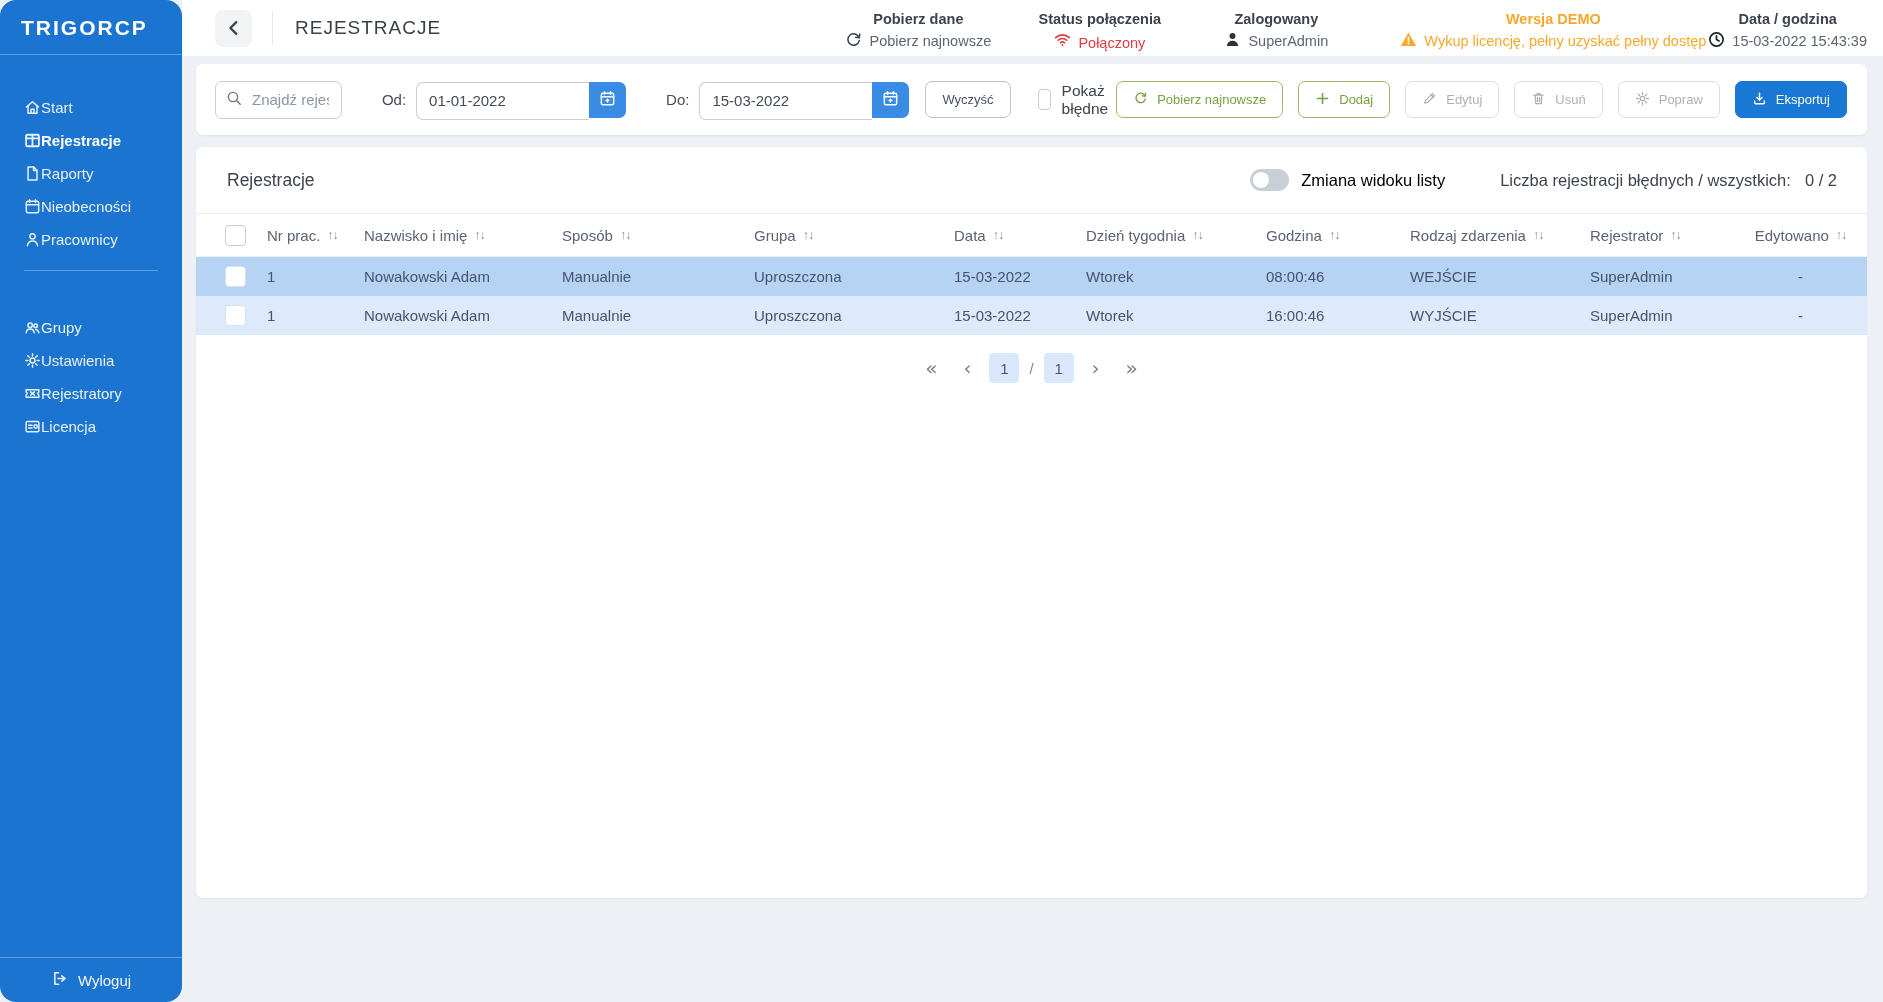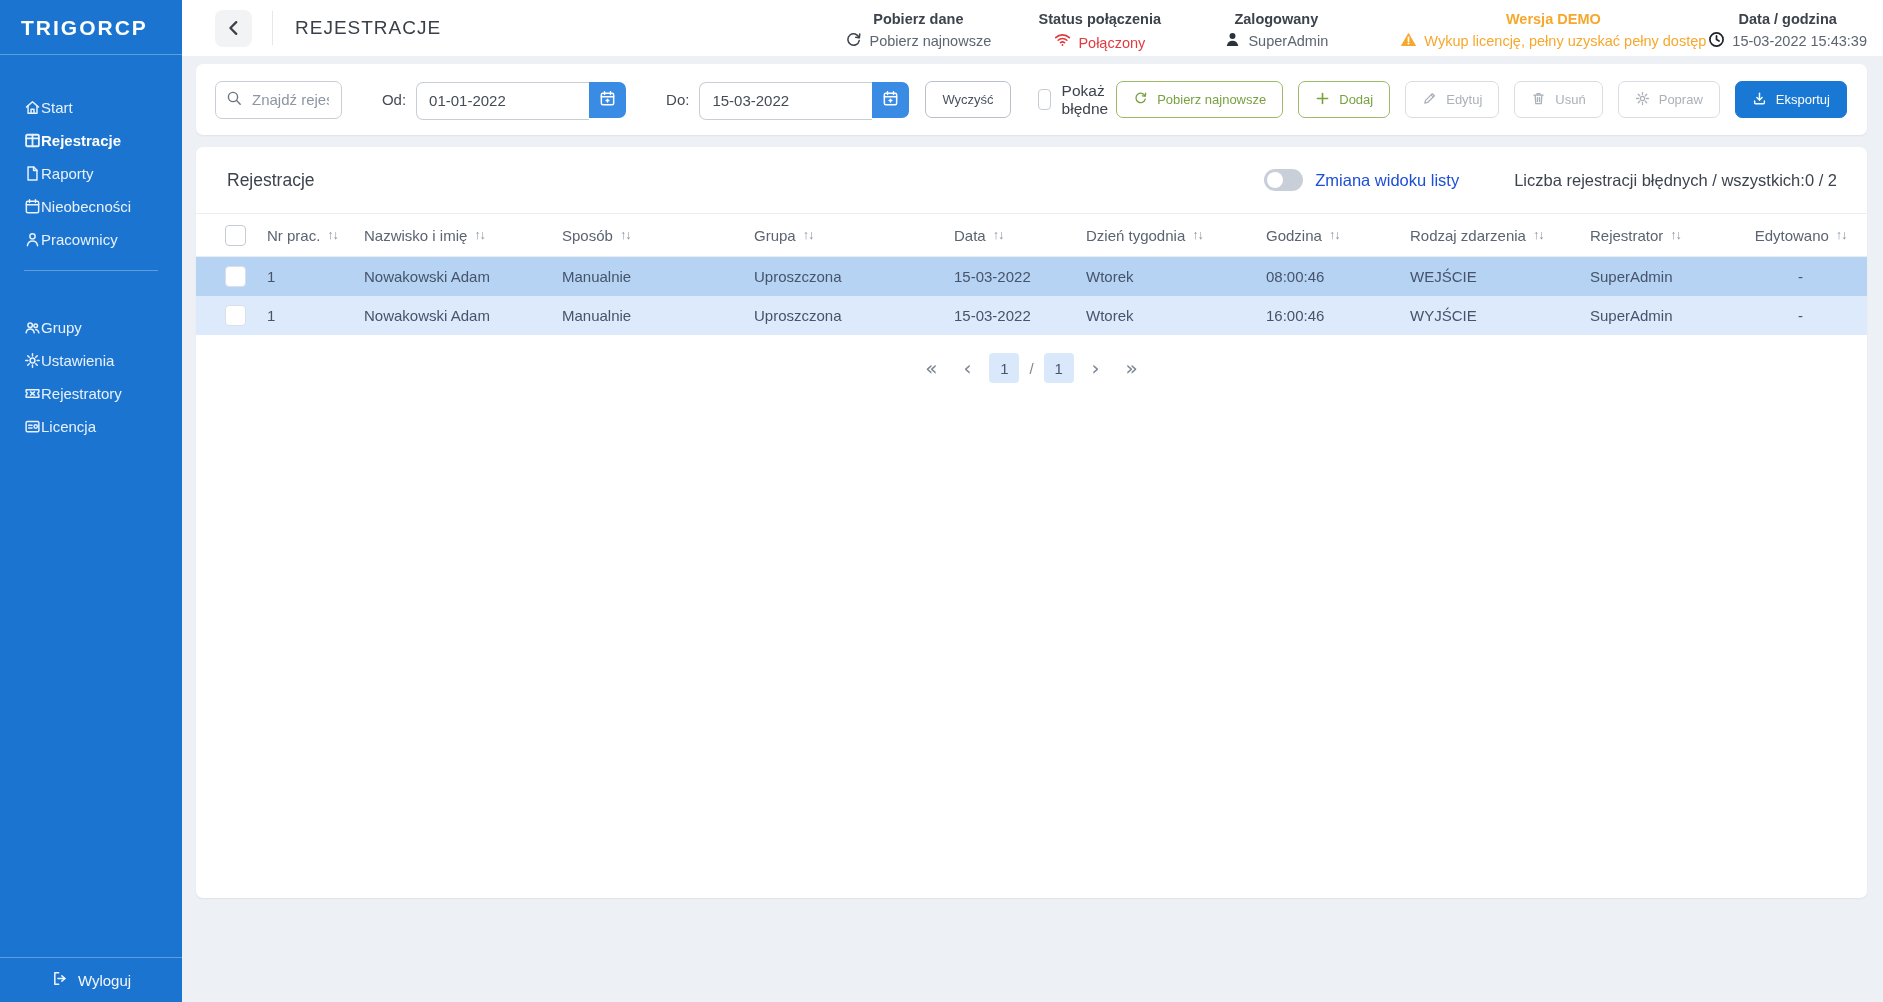--- a/index.html
+++ b/index.html
@@ -1,20 +1,20 @@
 <!DOCTYPE html>
 <html><head>
 <meta charset="utf-8">
 <style>
   html,body{margin:0;padding:0;width:1883px;height:1002px;overflow:hidden;
     font-family:"Liberation Sans",sans-serif;background:#edf0f4;color:#3e4552;}
   .app{display:flex;width:1883px;height:1002px;}
 
   
-  .sidebar{width:182px;min-width:182px;background:#1b74d0;color:#eef5fd;display:flex;flex-direction:column;}
+  .sidebar{width:182px;min-width:182px;background:#1b74d0;color:#eef5fd;display:flex;flex-direction:column;border-radius:16px;}
   .logo{font-size:21px;font-weight:800;letter-spacing:2px;color:#fff;padding:16px 0 14px 21px;}
   .logo-divider{height:1px;background:rgba(255,255,255,.3);margin:0 0 0 0;}
   .nav{padding-top:36px;display:flex;flex-direction:column;}
   .nav-item{display:flex;align-items:center;padding:0 0 0 24px;height:33px;
     font-size:15px;color:#e9f1fb;cursor:pointer;}
   .nav-item.active .nav-label{font-weight:700;color:#fff;}
   .nav-ic{width:17px;height:17px;display:inline-flex;}
   .nav-ic svg{width:17px;height:17px;}
   .nav-divider{height:1px;background:rgba(255,255,255,.3);margin:14px 24px 40px 24px;}
   .sidebar-bottom{margin-top:auto;}
@@ -77,22 +77,22 @@
   .btn-primary{background:#1878d3;border:1px solid #1878d3;color:#fff;font-weight:500;}
 
   
   .table-card{margin-top:12px;background:#fff;border-radius:7px;height:751px;display:flex;flex-direction:column;
     box-shadow:0 1px 2px rgba(20,40,70,.06);}
   .card-head{height:66px;display:flex;align-items:center;padding:0 30px 0 31px;flex:none;}
   .card-title{font-size:17.5px;color:#3d444e;}
   .toggle-wrap{display:flex;align-items:center;gap:12px;margin-left:auto;}
   .toggle{width:39px;height:22px;border-radius:11px;background:#c9cfd8;position:relative;cursor:pointer;}
   .toggle::after{content:'';position:absolute;left:3px;top:3px;width:16px;height:16px;border-radius:50%;background:#fff;}
-  .toggle-label{font-size:16.5px;color:#1d4ed8;}
-  .counter{display:flex;align-items:center;margin-left:55px;font-size:16.5px;color:#3d444e;}
+  .toggle-label{font-size:16.5px;color:#000000;}
+  .counter{display:flex;align-items:center;gap:14px;margin-left:55px;font-size:16.5px;color:#3d444e;}
   .counter .cnt-val{font-size:16.5px;}
 
   .tgrid{display:grid;grid-template-columns:59px 97px 198px 192px 200px 132px 180px 144px 180px 156px minmax(0,1fr);}
   .thead{height:42px;border-top:1px solid #eaedf1;border-bottom:1px solid #eaedf1;align-items:center;flex:none;}
   .th{display:flex;align-items:center;gap:7px;font-size:15px;color:#5b6472;padding-left:12px;cursor:pointer;white-space:nowrap;}
   .th.center{justify-content:center;padding-left:0;}
   .sort{font-size:12.5px;color:#8b93a1;letter-spacing:-1px;}
   .chk-cell{display:flex;align-items:center;padding-left:29px;}
   .tr{height:39px;align-items:center;cursor:pointer;}
   .tr.odd{background:#b6d3f3;}

